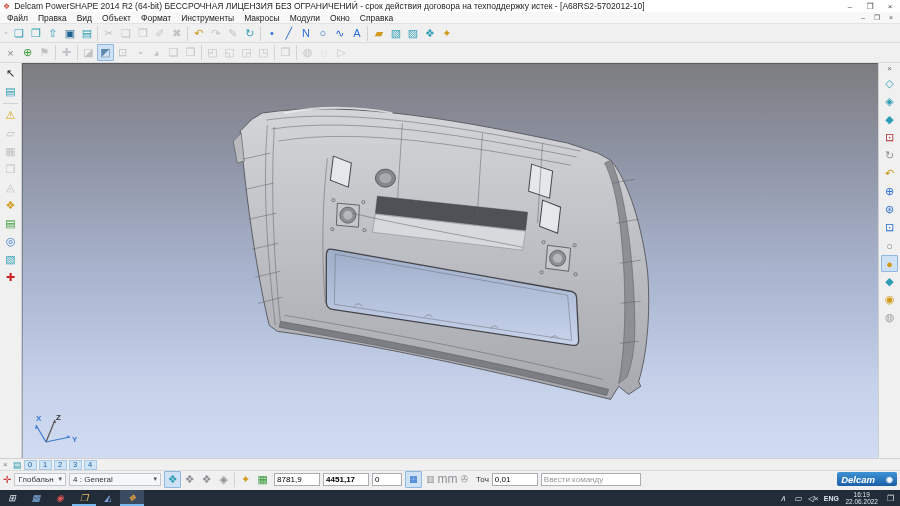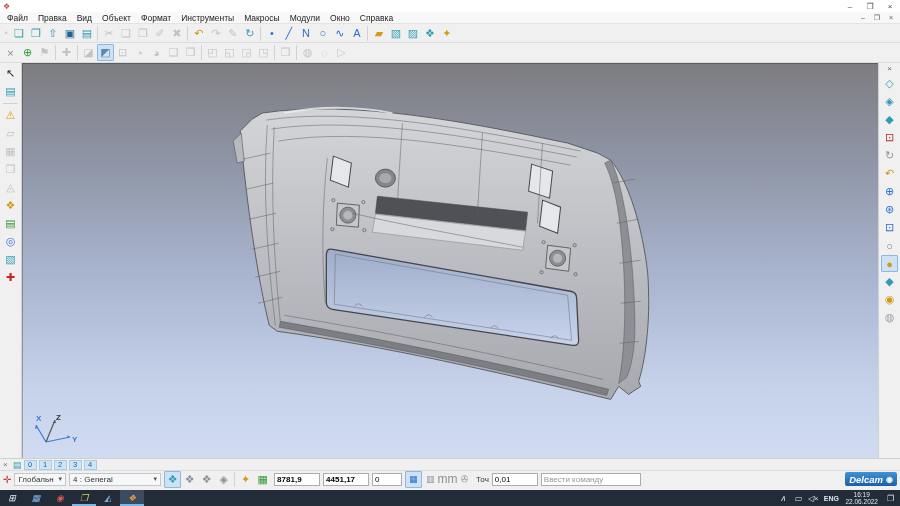--- a/index.html
+++ b/index.html
@@ -49,26 +49,26 @@
   
   #status-tabs { height:12px; background:#f0f0f0; border-top:1px solid #d0d0d0; display:flex; align-items:center; font-size:7.5px; gap:2px; padding-left:3px; flex:0 0 auto; }
   #status-tabs .xclose { color:#777; font-size:8px; width:8px; }
   #status-tabs .levicon { color:#2e9db3; font-size:9px; }
   .sheet-tab { min-width:13px; height:10px; background:#cfe4f5; border:1px solid #a9c9e6; color:#1a5c9e; display:flex; align-items:center; justify-content:center; padding:0 2px; }
 
   #statusbar { height:17px; background:#f0f0f0; border-top:1px solid #dadada; display:flex; align-items:center; gap:3px; padding:0 3px; font-size:8.5px; color:#333; flex:0 0 auto; position:relative; }
   .dd { display:inline-flex; align-items:center; gap:5px; border:1px solid #c3c7cc; background:#f6f7f8; height:13px; padding:0 3px; font-size:8px; }
   .dd .arr { font-size:7px; color:#555; }
   .field { height:13px; border:1px solid #abadb3; background:#fff; font-size:8px; padding:0 2px; font-family:"Liberation Sans",sans-serif; }
-  #coord-x { width:46px;font-weight:bold; } #coord-y { width:46px;font-weight:bold; } #coord-z { width:30px; }
+  #coord-x { width:46px; } #coord-y { width:46px;font-weight:bold; } #coord-z { width:30px; }
   #tol-field { width:46px; }
   #cmd-input { width:100px; }
   #cmd-input::placeholder { color:#999; }
   .slabel { font-size:8px; color:#333; }
-  #delcam-logo { position:absolute; right:3px; top:1px; height:14px; background:linear-gradient(180deg,#3f93d4,#1b5fa8); border-radius:2px; color:#fff; font-size:9.5px; font-weight:bold; font-style:italic; display:flex; align-items:center; padding:0 4px; gap:3px; }
+  #delcam-logo { position:absolute; right:3px; top:1px; height:14px; background:linear-gradient(180deg,#3f93d4,#1b5fa8); border-radius:2px; color:#fff; font-size:9.5px; font-weight:bold; font-style:italic; display:flex; align-items:center; padding:0 4px; gap:11px; }
   #delcam-logo .globe { font-size:8px; font-style:normal; }
 
   #gapbar { height:3px; background:#f0f0f0; flex:0 0 auto; }
 
   
   #taskbar { height:16px; background:#222c38; display:flex; align-items:center; flex:0 0 auto; color:#dfe6ee; }
   .tb-icon { width:24px; height:16px; display:flex; align-items:center; justify-content:center; font-size:9px; position:relative; }
   .tb-icon.running { box-shadow:inset 0 -2px 0 #76b9ed; }
   .tb-icon.activeapp { background:#3c4c60; box-shadow:inset 0 -2px 0 #76b9ed; }
   #tray { margin-left:auto; display:flex; align-items:center; gap:2px; padding-right:2px; }
@@ -76,20 +76,21 @@
   #tray .lang { font-size:7px; font-weight:bold; width:18px; text-align:center; }
   #clock { text-align:center; font-size:6.5px; line-height:7px; padding:0 3px; }
 </style>
 </head>
 <body>
 
 <div id="app">
 
   <div id="titlebar">
     <span class="appicon">❖</span>
+    <span class="title">Delcam PowerSHAPE 2014 R2 (64-bit) БЕССРОЧНАЯ ЛИЦЕНЗИЯ БЕЗ ОГРАНИЧЕНИЙ - срок действия договора на техподдержку истек - [A68RS2-5702012-10]</span>
     <div class="wincontrols icons">
 
     <span class="icon">
           <i>–</i>
         </span>
         <span class="icon">
           <i>❐</i>
         </span>
         <span class="icon">
           <i>×</i>

